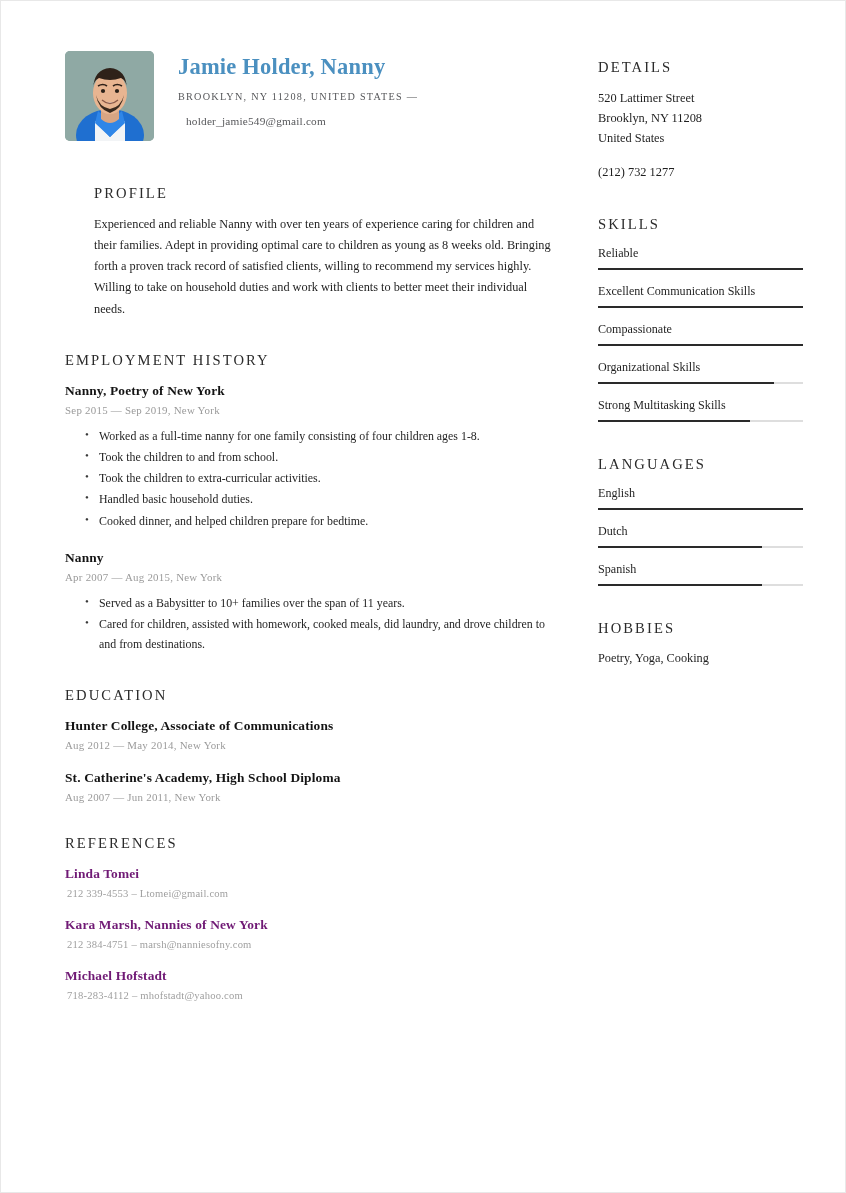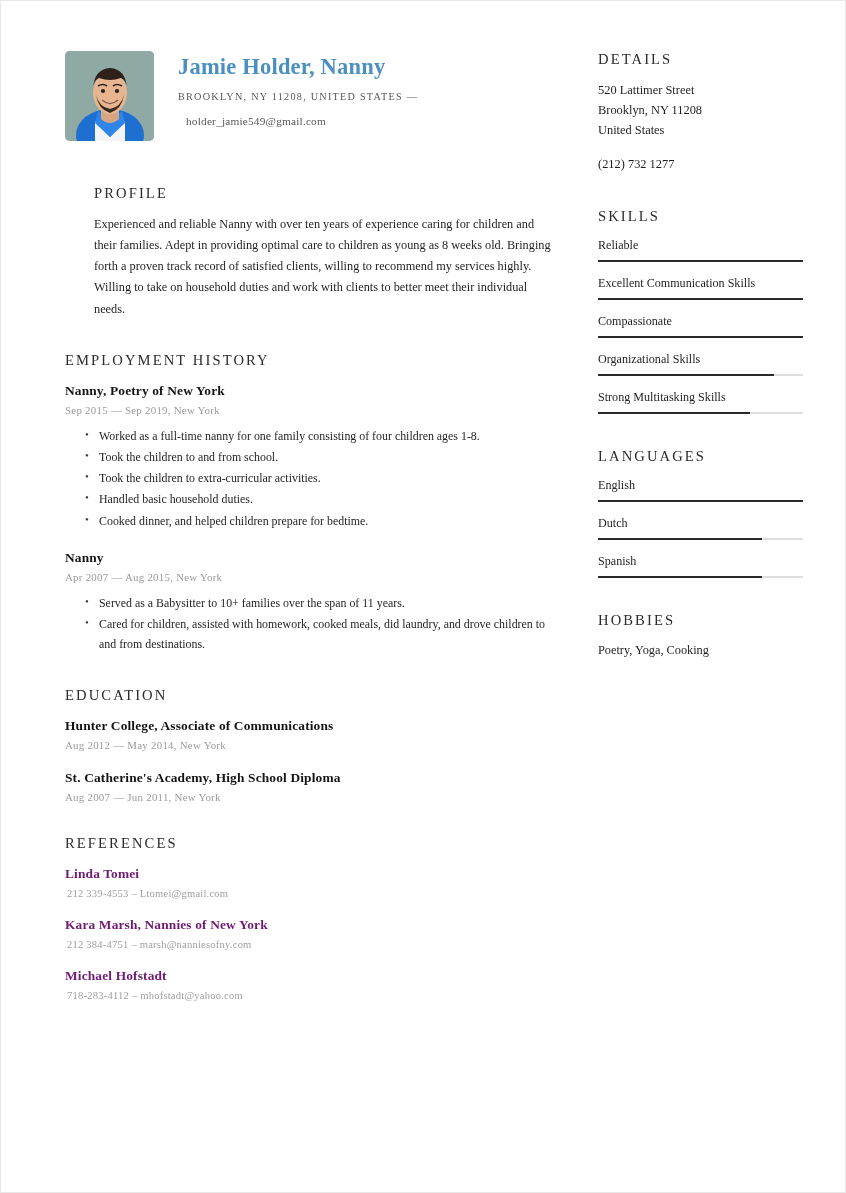--- a/index.html
+++ b/index.html
@@ -174,21 +174,21 @@
   
   .side-title {
     font-size: 14.6px;
     letter-spacing: 2.1px;
     color: #2b2b2b;
     text-transform: uppercase;
     font-weight: normal;
     margin: 0 0 12px 0;
   }
   .side-sec { margin-top: 34px; }
-  .side-sec-first { margin-top: 10px; }
+  .side-sec-first { margin-top: 18px; }
   .detail-line {
     font-size: 12.4px;
     line-height: 1.62;
     color: #1f1f1f;
   }
   .detail-phone {
     font-size: 12.4px;
     line-height: 1.62;
     color: #1f1f1f;
     margin-top: 14px;

